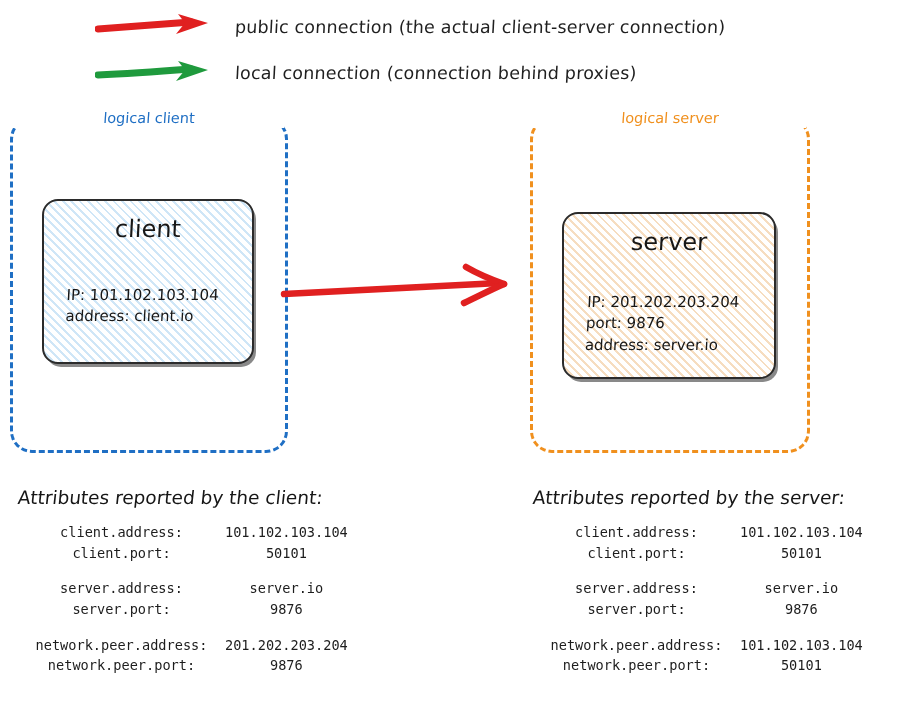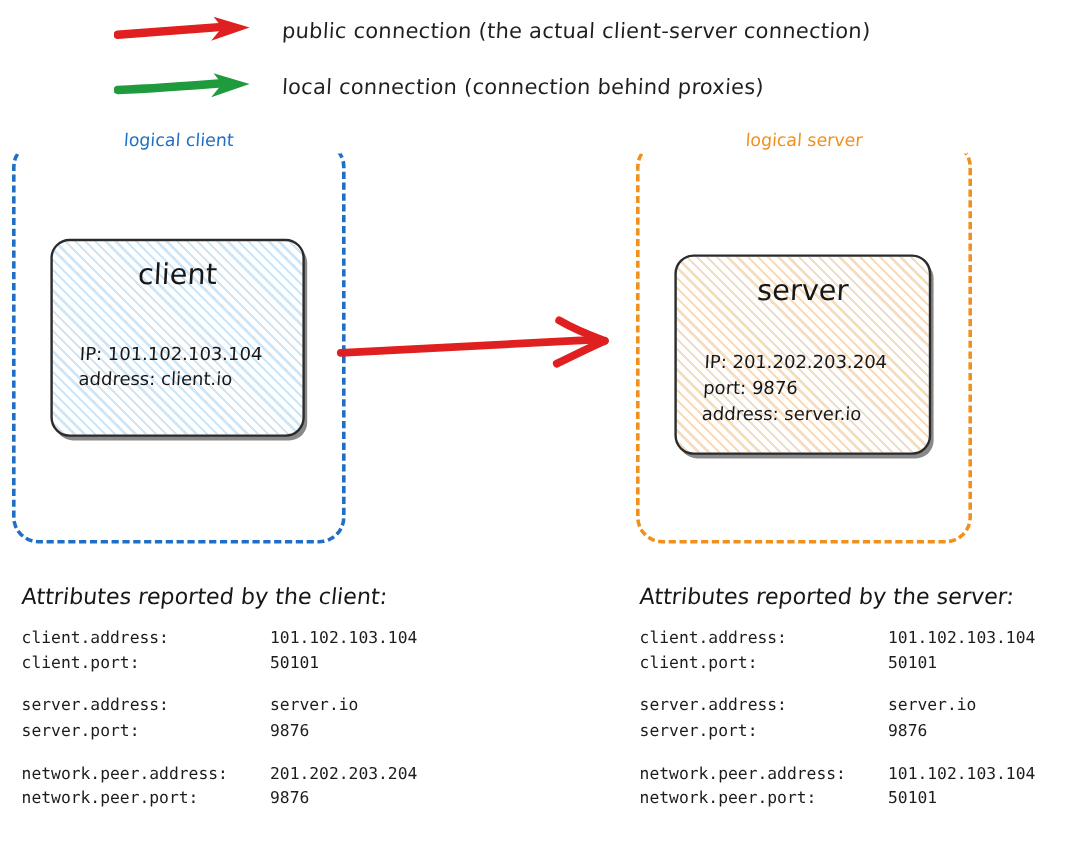--- a/index.html
+++ b/index.html
@@ -159,20 +159,21 @@
     font-family: "DejaVu Sans Mono", monospace;
     font-size: 13.6px;
     line-height: 1.52;
     color: #1d1d1d;
   }
   .attr-group { margin-bottom: 15px; }
   .attr-group:last-child { margin-bottom: 0; }
   .attr-row {
     display: flex;
     white-space: pre;
+    text-align: center;
   }
   .attr-key   { width: 207px; flex: 0 0 207px; }
   .attr-value { flex: 1 1 auto; }
 </style>
 </head>
 <body>
 
 <div class="canvas">
 
   <div class="legend-row" id="legend-public">

